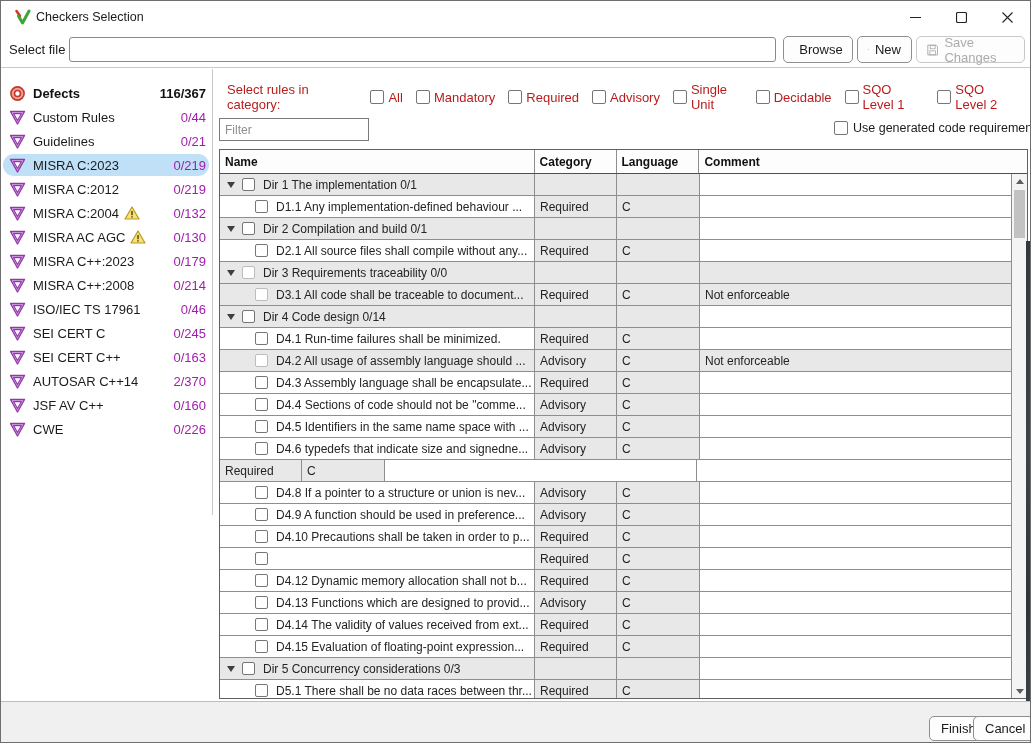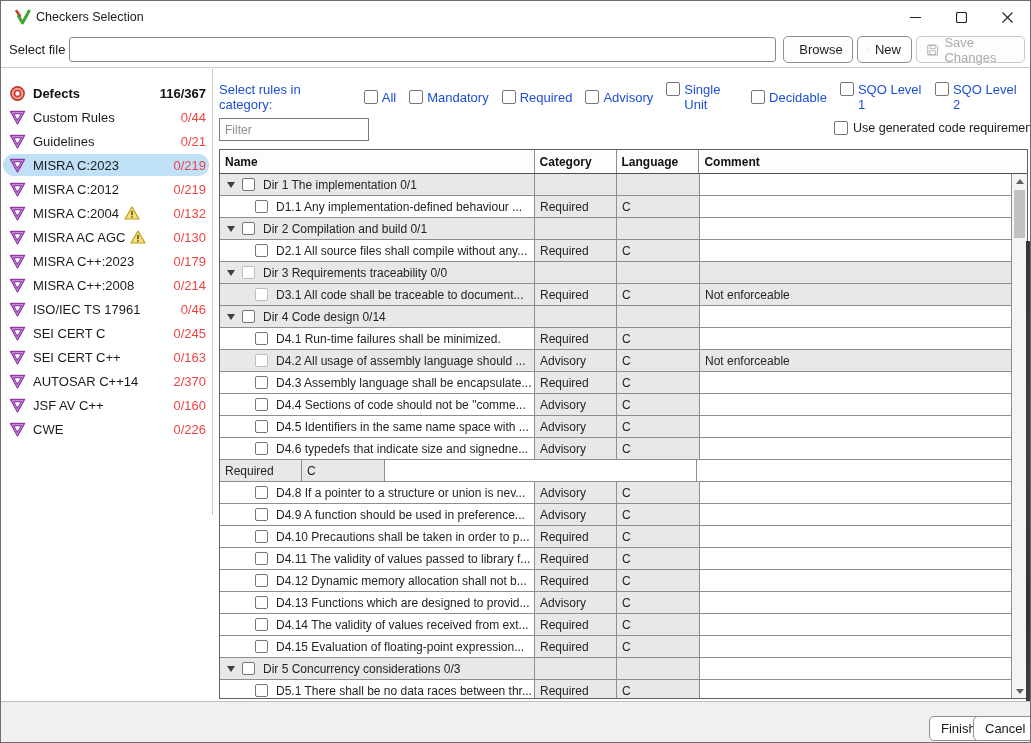--- a/index.html
+++ b/index.html
@@ -21,27 +21,27 @@
   .btn.disabled{color:#ababab;border-color:#c9c9c9;}
   
   .body{position:absolute;left:0;top:68px;width:100%;height:446px;background:#fff;border-radius:22px;}
   .sidebar{position:absolute;left:0;top:0;width:212px;height:100%;border-right:1px solid #c9c9c9;padding-top:12px;}
   .side-item{position:relative;height:24px;display:flex;align-items:center;padding:0 6px 0 8px;cursor:default;}
   .side-item .hl{position:absolute;left:2px;right:3px;top:1px;bottom:1px;border-radius:11px;background:transparent;z-index:0;}
   .side-item.selected .hl{background:#bfe0f7;}
   .si-icon{width:17px;height:17px;z-index:1;flex:0 0 auto;}
   .si-label{margin-left:7px;font-size:13px;color:#1b1b1b;z-index:1;white-space:nowrap;}
   .si-warn{width:16px;height:14px;margin-left:5px;z-index:1;}
-  .si-count{margin-left:auto;font-size:13px;color:#ef4444;z-index:1;}
+  .si-count{margin-left:auto;font-size:13px;color:#a21caf;z-index:1;}
   .side-item.bold .si-label,.side-item.bold .si-count{font-weight:bold;color:#111;}
   
   .main{position:absolute;left:213px;top:0;right:0;height:100%;background:#fff;}
-  .catbar{position:absolute;left:5px;top:13px;display:flex;align-items:center;font-size:13px;color:#1d4ed8;}
+  .catbar{position:absolute;left:13px;top:13px;display:flex;align-items:center;font-size:13px;color:#b91c1c;}
   .catbar .cap{margin-right:12px;}
-  .cb-item{display:flex;margin-right:13px;}
+  .cb-item{display:flex;align-items:center;margin-right:13px;}
   .cb-item .cbx{margin-right:4px;}
   .cbx{width:14px;height:14px;border:1px solid #767676;background:#fff;border-radius:2px;flex:0 0 auto;}
   .cbx.small{width:13px;height:13px;}
   .cbx.disabled{border-color:#bdbdbd;}
   .filter-input{position:absolute;left:5px;top:49px;width:150px;height:23px;border:1px solid #7a7a7a;background:#fff;font-size:12px;padding:0 5px;outline:none;}
   .filter-input::placeholder{color:#8d8d8d;}
   .gencode{position:absolute;left:620px;top:52px;display:flex;align-items:center;font-size:12.5px;color:#1b1b1b;white-space:nowrap;}
   .gencode .cbx{margin-right:5px;}
   
   .tablewrap{position:absolute;left:5px;top:80px;width:809px;height:550px;border:1px solid #616161;background:#fff;overflow:hidden;}
@@ -493,21 +493,20 @@
                 <span>D4.10 Precautions shall be taken in order to p...</span>
               </div>
               <div class="cell graycell c-cat">Required</div>
               <div class="cell graycell c-lang">C</div>
               <div class="cell c-comment"></div>
             </div>
             <div class="trow">
               <div class="cell c-name">
                 <span style="width:28px;flex:0 0 auto;"></span>
                 <span class="cbx small"></span>
-                <span>D4.11 The validity of values passed to library f...</span>
               </div>
               <div class="cell graycell c-cat">Required</div>
               <div class="cell graycell c-lang">C</div>
               <div class="cell c-comment"></div>
             </div>
             <div class="trow">
               <div class="cell c-name">
                 <span style="width:28px;flex:0 0 auto;"></span>
                 <span class="cbx small"></span>
                 <span>D4.12 Dynamic memory allocation shall not b...</span>

